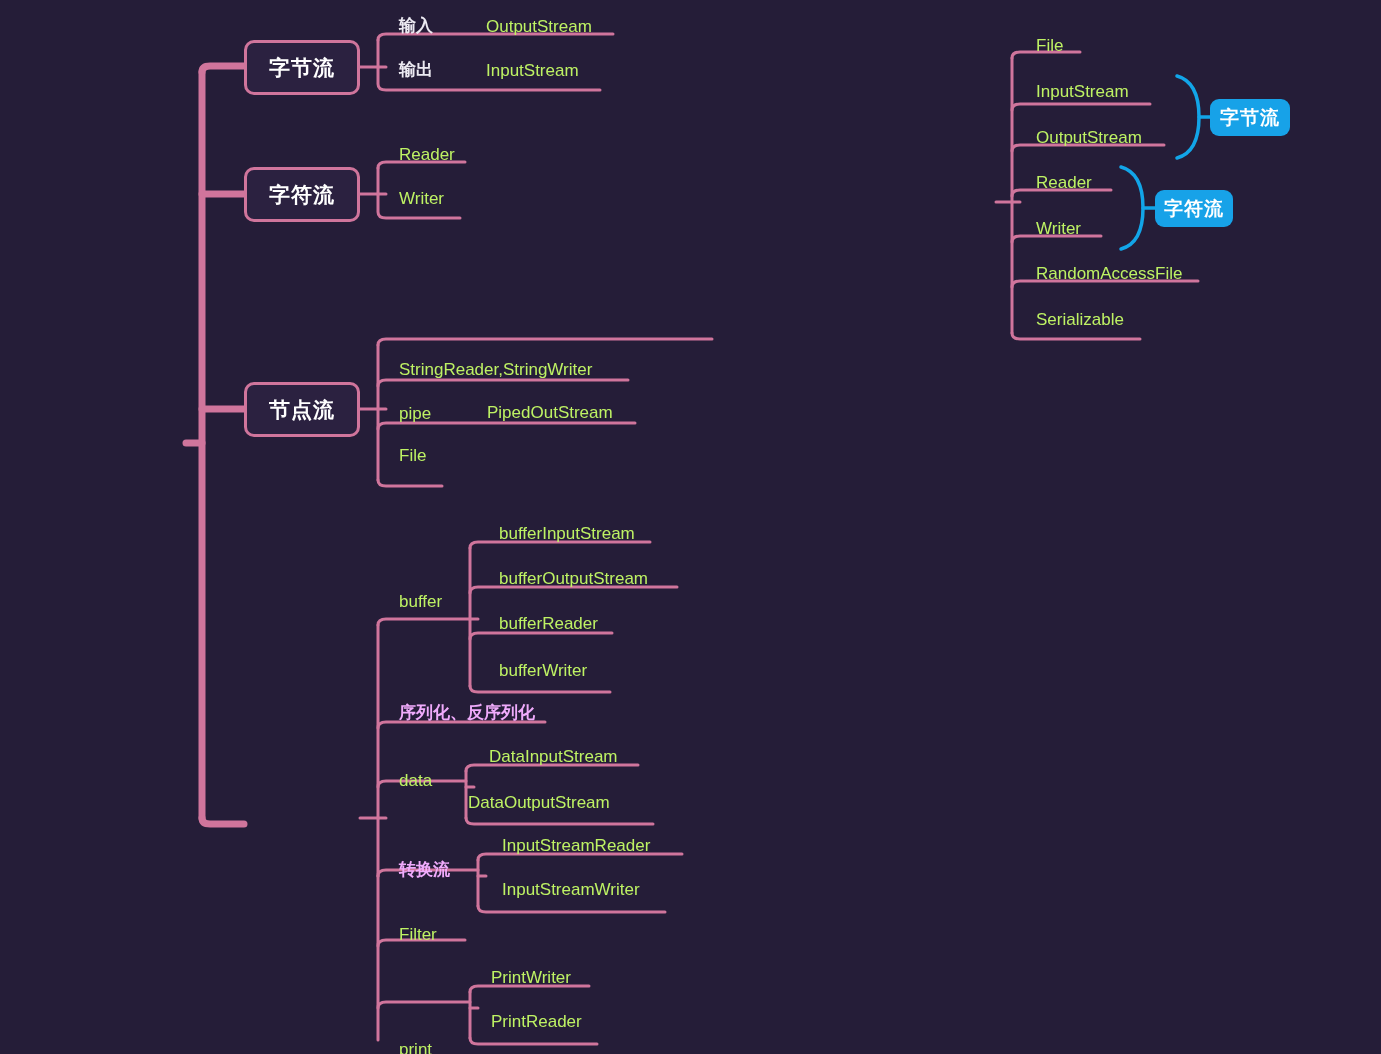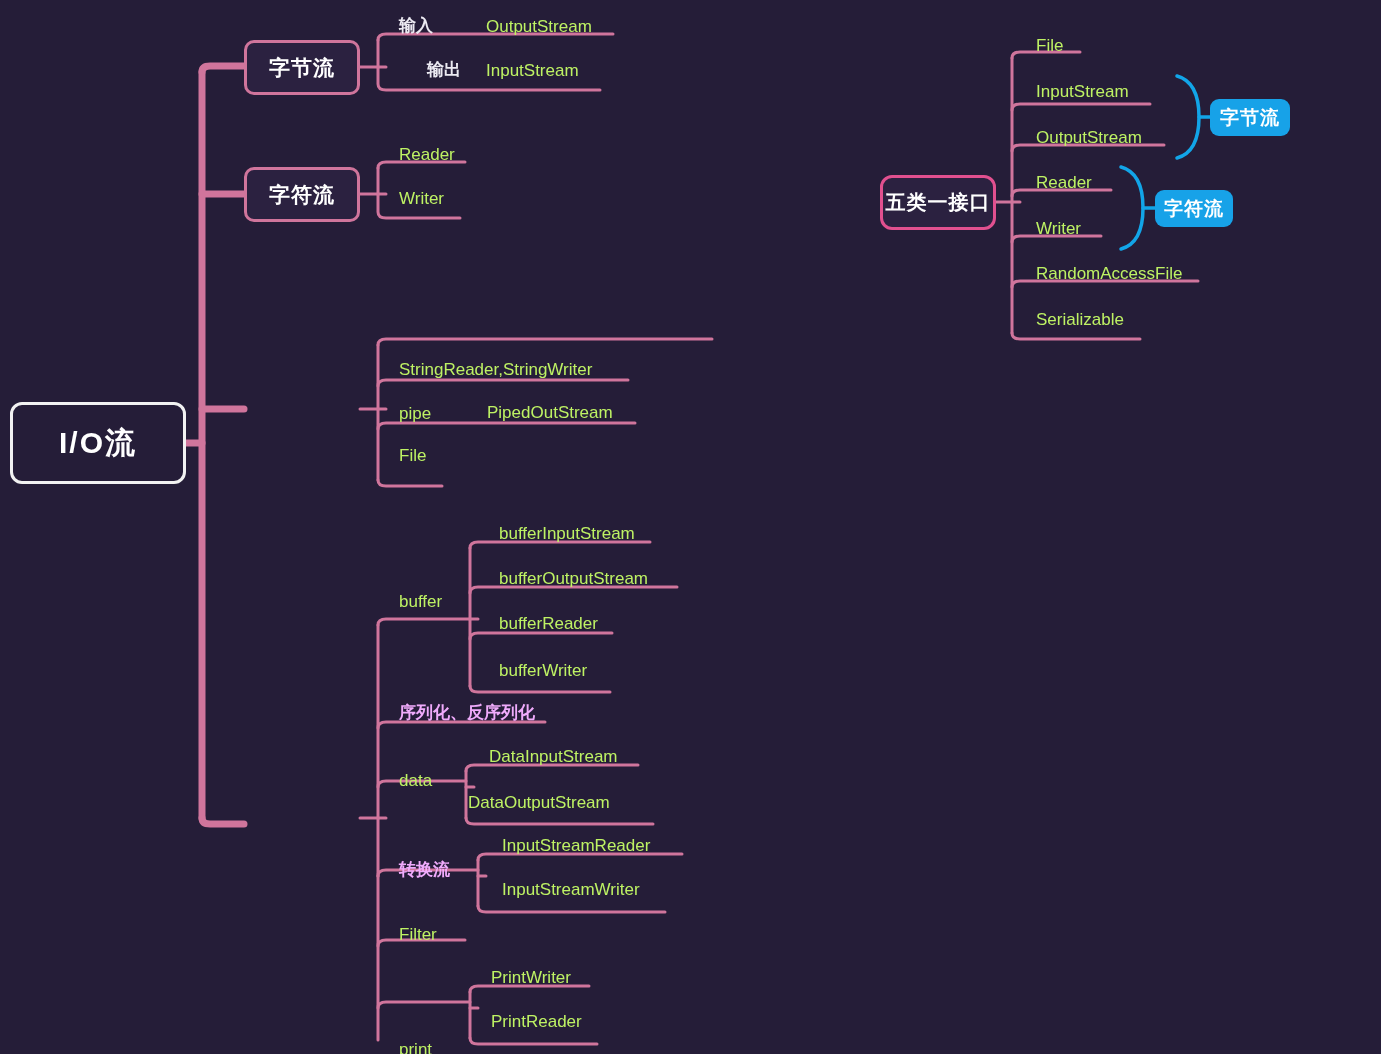--- a/index.html
+++ b/index.html
@@ -155,49 +155,46 @@
     </g>
 
     <g fill="none" stroke="#12a5e8" stroke-width="3.5" stroke-linecap="round">
       <path d="M1177 76 Q1199 82 1199 117 Q1199 152 1177 158"></path>
       <path d="M1199 117 H1210"></path>
       <path d="M1121 167 Q1143 173 1143 208 Q1143 243 1121 249"></path>
       <path d="M1143 208 H1155"></path>
     </g>
   </svg>
 
-  <div class="box root" style="left:10px;top:402px;width:176px;height:82px;">
-    <span>I/O流</span>
-  </div>
 
   <div class="box branch" style="left:244px;top:40px;width:116px;height:55px;">
     <span>字节流</span>
   </div>
 
   <div class="box branch" style="left:244px;top:167px;width:116px;height:55px;">
     <span>字符流</span>
   </div>
 
-
-
-  <div class="box hub" style="left:880px;top:175px;width:116px;height:55px;">
-    <span>五类一接口</span>
-  </div>
+  <div class="box branch" style="left:244px;top:382px;width:116px;height:55px;">
+    <span>节点流</span>
+  </div>
+
+
 
   <div class="badge" style="left:1210px;top:99px;width:80px;height:37px;">
     <span>字节流</span>
   </div>
   <div class="badge" style="left:1155px;top:190px;width:78px;height:37px;">
     <span>字符流</span>
   </div>
 
   <div class="lbl b" style="left:399px;top:15px;">输入</div>
   <div class="lbl plain" style="left:486px;top:16px;">OutputStream</div>
 
-  <div class="lbl b" style="left:399px;top:59px;margin-left:28px;">输出</div>
+  <div class="lbl b" style="left:399px;top:59px;">输出</div>
   <div class="lbl plain" style="left:486px;top:60px;">InputStream</div>
 
   <div class="lbl plain" style="left:399px;top:144px;">Reader</div>
   <div class="lbl plain" style="left:399px;top:188px;">Writer</div>
 
   <div class="lbl plain" style="left:399px;top:359px;">StringReader,StringWriter</div>
   <div class="lbl plain" style="left:399px;top:403px;">pipe</div>
   <div class="lbl plain" style="left:487px;top:402px;">PipedOutStream</div>
   <div class="lbl plain" style="left:399px;top:445px;">File</div>
 

